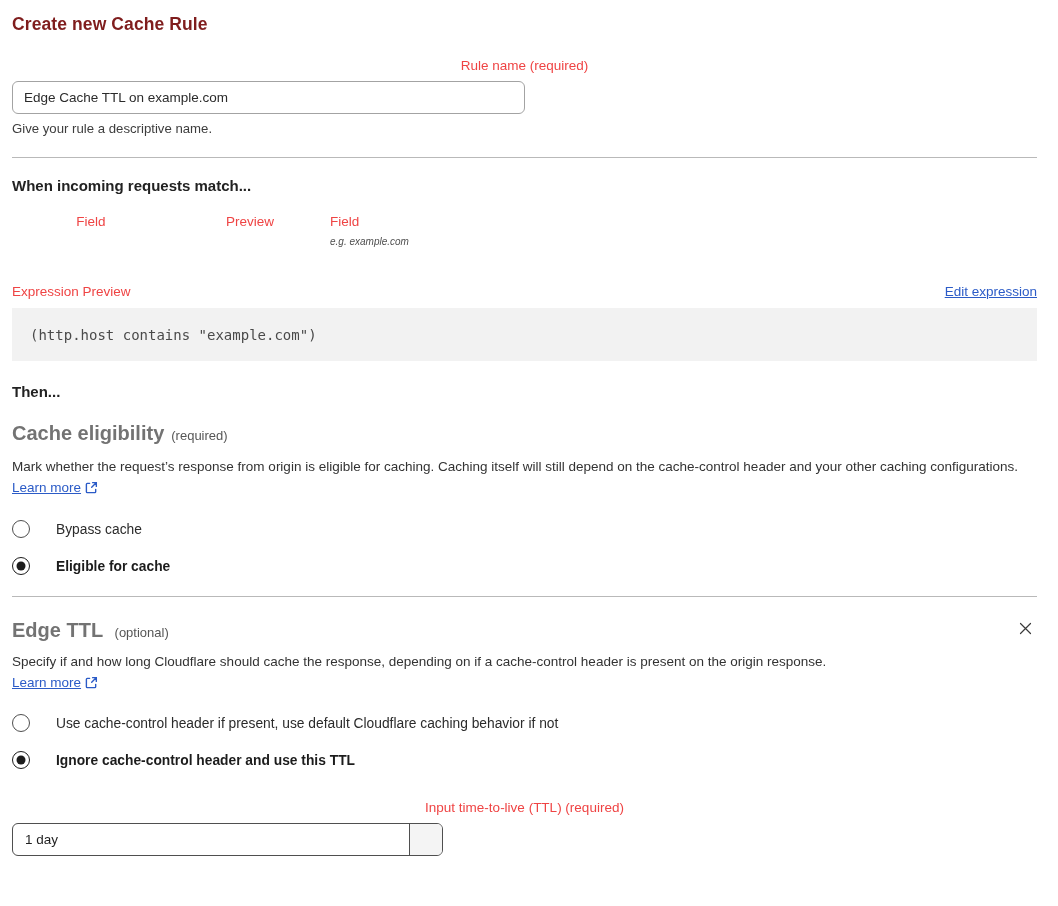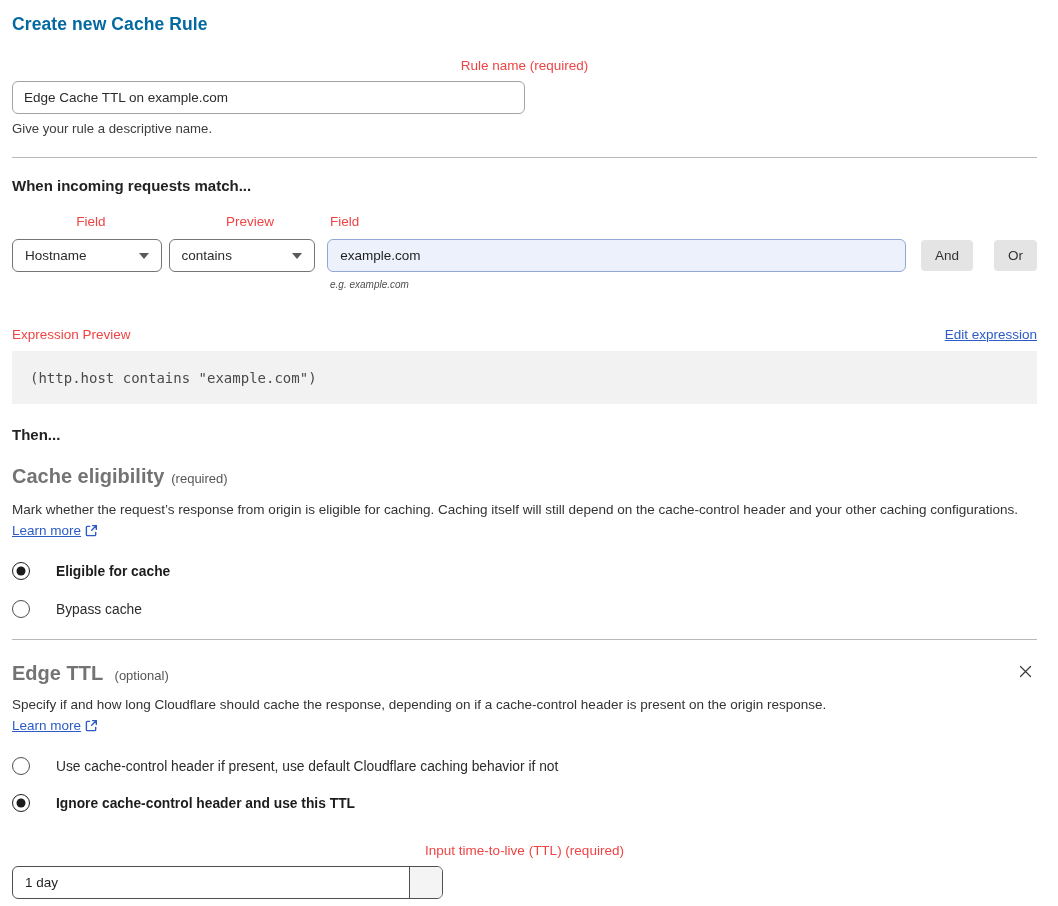--- a/index.html
+++ b/index.html
@@ -5,21 +5,21 @@
   * { box-sizing: border-box; margin: 0; padding: 0; }
   html, body { background: #ffffff; }
   body {
     width: 1058px; height: 906px;
     font-family: "Liberation Sans", "DejaVu Sans", sans-serif;
     color: #1f1f1f;
     overflow: hidden;
   }
   .container { width: 1025px; margin-left: 12px; padding-top: 14px; }
 
-  h1.page-title { font-size: 17.5px; font-weight: 700; color: #0369a1; letter-spacing: .1px; }
+  h1.page-title { font-size: 17.5px; font-weight: 700; color: #7f1d1d; letter-spacing: .1px; }
 
   .field-label { font-size: 13.5px; color: #ef4444; text-align: center; }
 
   .rule-name-label { margin-top: 23px; }
   .text-input {
     display: block; margin-top: 8px;
     width: 513px; height: 33px;
     border: 1px solid #a3a3a3; border-radius: 6px;
     padding: 0 11px; font-size: 13.5px; color: #2b2b2b;
     font-family: "Liberation Sans", "DejaVu Sans", sans-serif;
@@ -129,33 +129,20 @@
   <hr class="divider">
 
   <div class="section-heading">When incoming requests match...</div>
 
   <div class="match-labels">
     <div class="field-label lbl-field">Field</div>
     <div class="field-label lbl-operator">Preview</div>
     <div class="field-label">Field</div>
   </div>
 
-  <div class="match-row">
-    <div class="select-box field-select">
-      <span class="sel-text">Hostname</span>
-      <span class="caret-down"></span>
-    </div>
-    <div class="select-box operator-select">
-      <span class="sel-text">contains</span>
-      <span class="caret-down"></span>
-    </div>
-    <input class="value-input" type="text" value="example.com" style="">
-    <button class="chip-btn and-btn">And</button>
-    <button class="chip-btn">Or</button>
-  </div>
   <div class="value-help">e.g. example.com</div>
 
   <div class="expr-row">
     <span class="field-label">Expression Preview</span>
     <a class="link">Edit expression</a>
   </div>
   <div class="code-block">
     <span>(http.host contains "example.com")</span>
   </div>
 
@@ -165,27 +152,27 @@
     <span class="sub-heading">Cache eligibility</span>
     <span class="qualifier">(required)</span>
   </div>
   <p class="section-desc"><span>Mark whether the request’s response from origin is eligible for caching. Caching itself will still depend on the cache-control header and your other caching configurations.</span>
     <a class="link">Learn more</a><span class="ext-icon"><svg width="13" height="13" viewBox="0 0 14 14" fill="none">
           <path d="M5 2.5H2.5a1 1 0 0 0-1 1v8a1 1 0 0 0 1 1h8a1 1 0 0 0 1-1V9" stroke="#2b5bc7" stroke-width="1.5" stroke-linecap="round"></path>
           <path d="M8.2 1.8h4v4M12 2 7.2 6.8" stroke="#2b5bc7" stroke-width="1.5" stroke-linecap="round"></path>
         </svg></span>
   </p>
 
+  <div class="radio-row first">
+    <span class="radio"></span>
+    <span class="radio-label">Bypass cache</span>
+  </div>
   <div class="radio-row">
     <span class="radio checked"></span>
     <span class="radio-label bold">Eligible for cache</span>
-  </div>
-  <div class="radio-row first">
-    <span class="radio"></span>
-    <span class="radio-label">Bypass cache</span>
   </div>
 
   <hr class="divider">
 
   <div class="edge-ttl-head">
     <div>
       <span class="sub-heading">Edge TTL</span>
       <span class="qualifier">(optional)</span>
     </div>
     <button class="close-btn"><svg width="15" height="15" viewBox="0 0 15 15">

